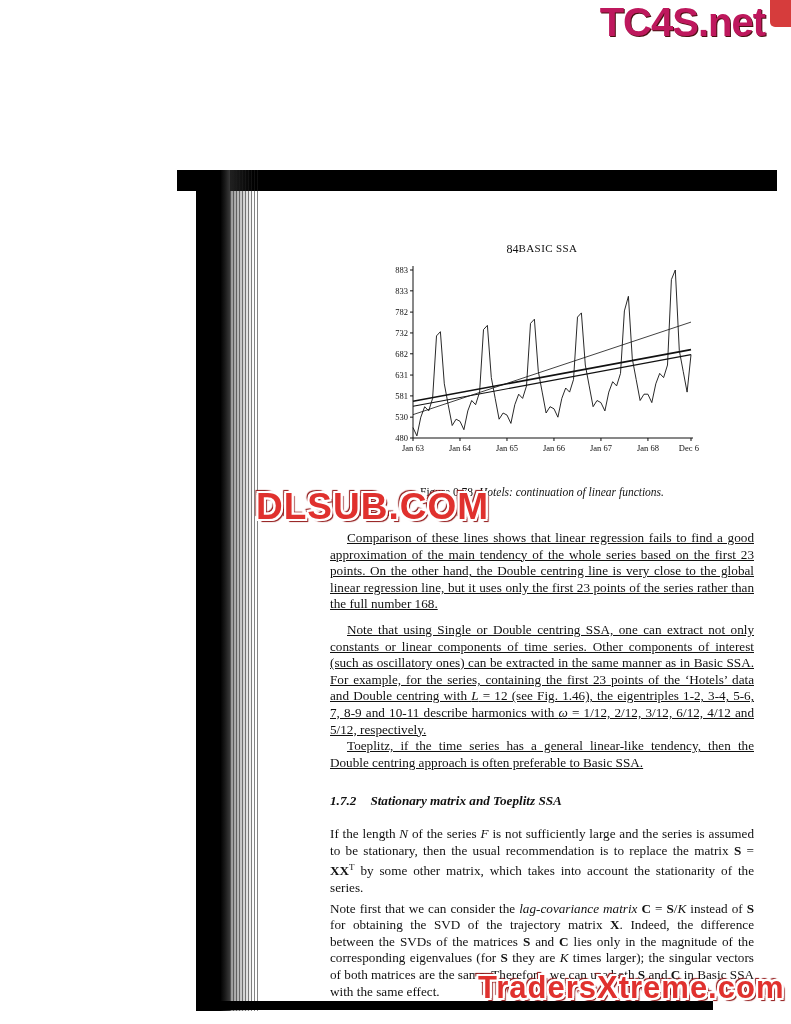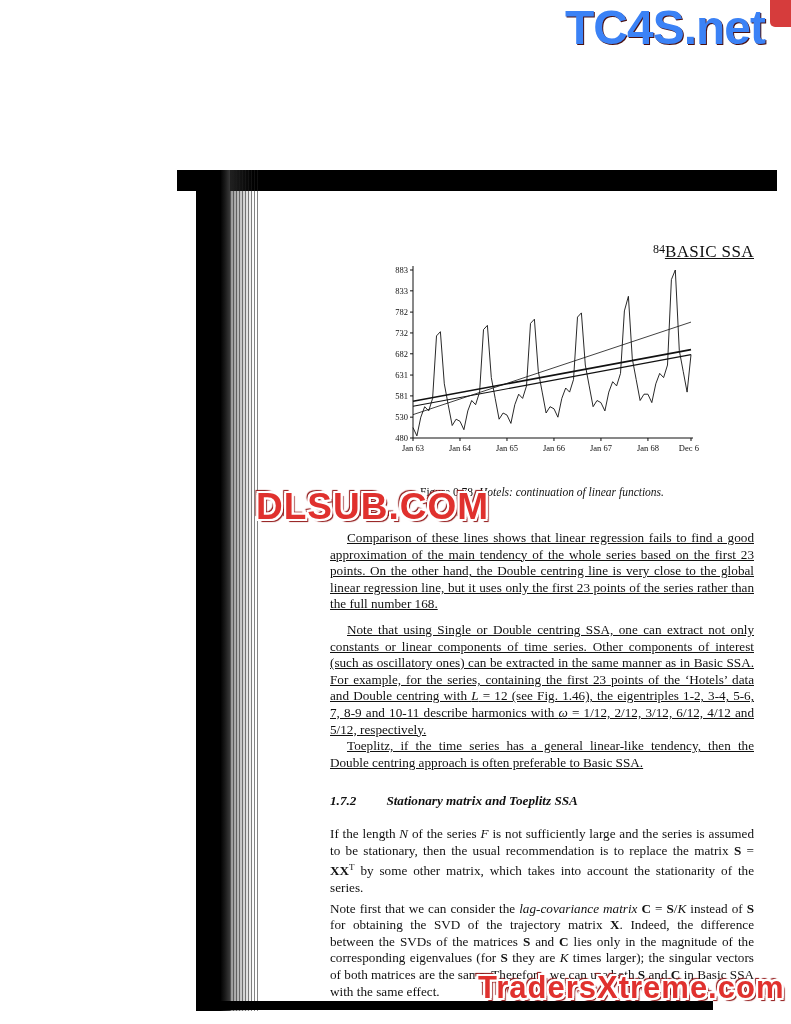--- a/index.html
+++ b/index.html
@@ -11,51 +11,51 @@
   .scan-bar-left{position:absolute;left:196px;top:170px;width:34px;height:841px;
     background:linear-gradient(90deg,#000 0 72%,#1b1b1b 86%,#3a3a3a 100%);}
   .scan-streaks{position:absolute;left:230px;top:170px;width:28px;height:841px;
     background:
       repeating-linear-gradient(90deg,rgba(30,30,30,.55) 0 1px,rgba(255,255,255,0) 1px 3px),
       linear-gradient(90deg,rgba(60,60,60,.55),rgba(255,255,255,0) 85%);}
   .scan-bar-bottom{position:absolute;left:216px;top:1001px;width:497px;height:9px;background:#000;}
 
   
   .wm-tc4s{position:absolute;right:26px;top:0px;font-family:"Liberation Sans",sans-serif;
-    font-weight:bold;font-size:48px;letter-spacing:-1px;color:#3b82f6;
+    font-weight:bold;font-size:40px;letter-spacing:-1px;color:#be185d;
     text-shadow:1px 1px 0 #4a1011;}
   .red-corner{position:absolute;right:0;top:0;width:21px;height:27px;background:#d63c3c;
     border-radius:0 0 0 5px;}
   .wm-outline{font-family:"Liberation Sans",sans-serif;font-weight:900;color:#e0312e;letter-spacing:1px;
     text-shadow:
       -2px -2px 0 #fff,2px -2px 0 #fff,-2px 2px 0 #fff,2px 2px 0 #fff,
       0 -2px 0 #fff,0 2px 0 #fff,-2px 0 0 #fff,2px 0 0 #fff,
       3px 3px 1px #8f1212,-3px -3px 1px #8f1212;}
   .wm-dlsub{position:absolute;left:256px;top:486px;font-size:37px;z-index:5;}
   .wm-traders{position:absolute;left:478px;top:970px;font-size:31px;z-index:5;}
 
   
   .page-header{position:absolute;left:330px;top:242px;width:424px;display:flex;
-    justify-content:flex-end;font-size:12px;}
-  .running-head{letter-spacing:.4px;font-size:17px;text-decoration:underline;}
+    justify-content:center;font-size:12px;}
+  .running-head{letter-spacing:.4px;font-size:11px;}
 
   .chart-wrap{position:absolute;left:383px;top:260px;width:316px;height:200px;}
   #chart-svg text{font-family:"Liberation Serif",serif;}
 
   .caption{position:absolute;left:330px;top:486px;width:424px;text-align:center;font-size:11.5px;}
   .caption .cap-text{font-style:italic;}
   .caption .cap-label{margin-right:6px;}
 
   .textcol{position:absolute;left:330px;top:530px;width:424px;font-size:13.2px;line-height:16.6px;}
   .textcol p{margin:0;text-align:justify;}
   .indent{text-indent:17px;text-decoration:underline;}
   .gap{margin-top:9px !important;}
   .gap-sm{margin-top:4px !important;font-family:Liberation Serif, serif;}
   .section{margin:22px 0 16px 0;font-weight:bold;font-style:italic;font-size:13.2px;}
-  .section .sec-num{margin-right:30px;}
+  .section .sec-num{margin-right:14px;}
   sup{font-size:.68em;}
 </style>
 </head>
 <body>
 
 <div class="canvas">
 
   <div class="scan-bar-top"></div>
   <div class="scan-bar-left"></div>
   <div class="scan-streaks"></div>

